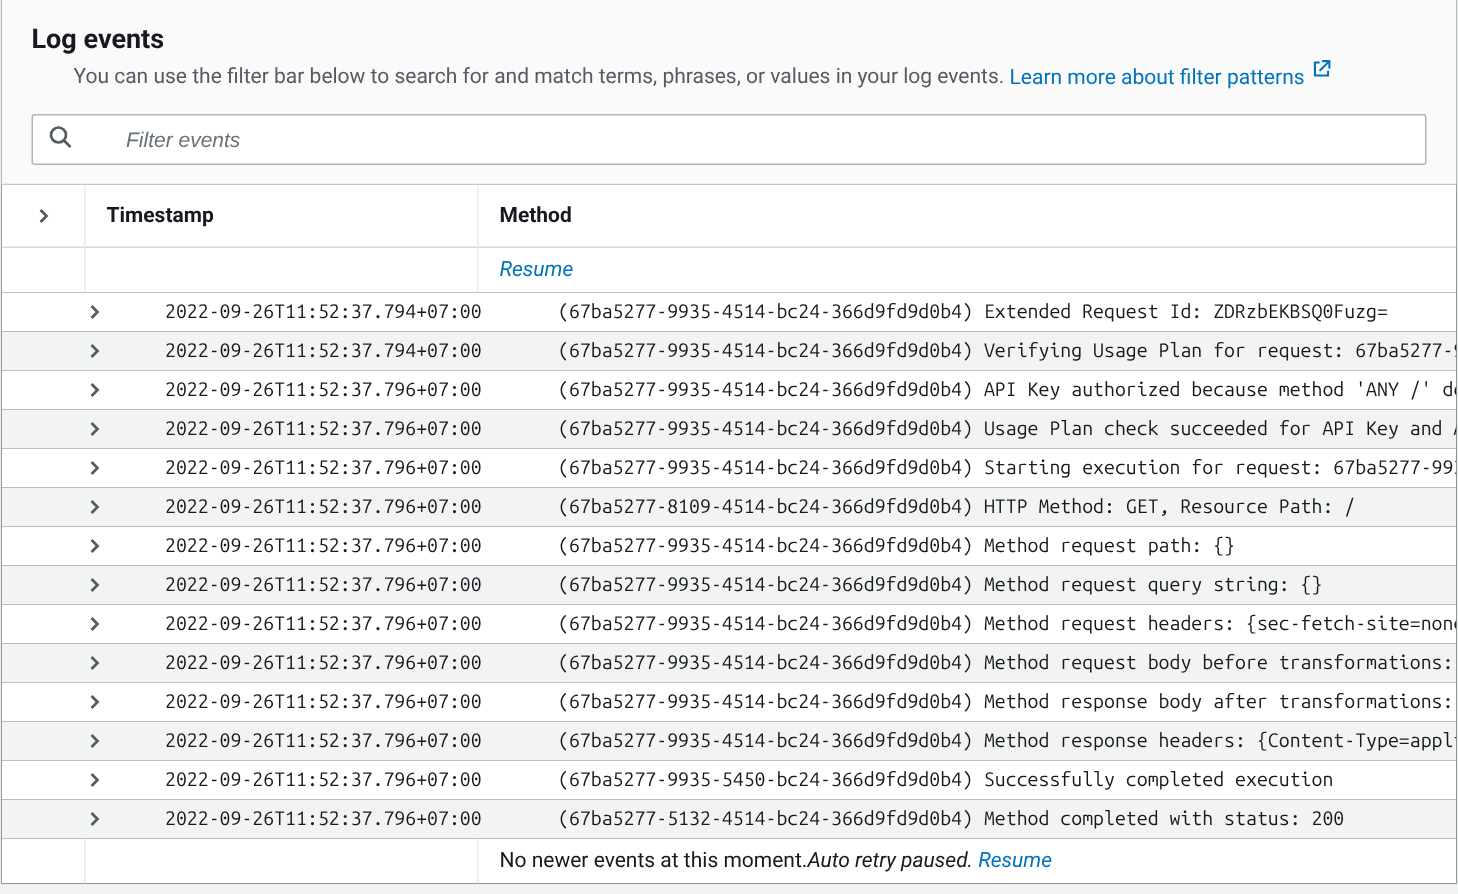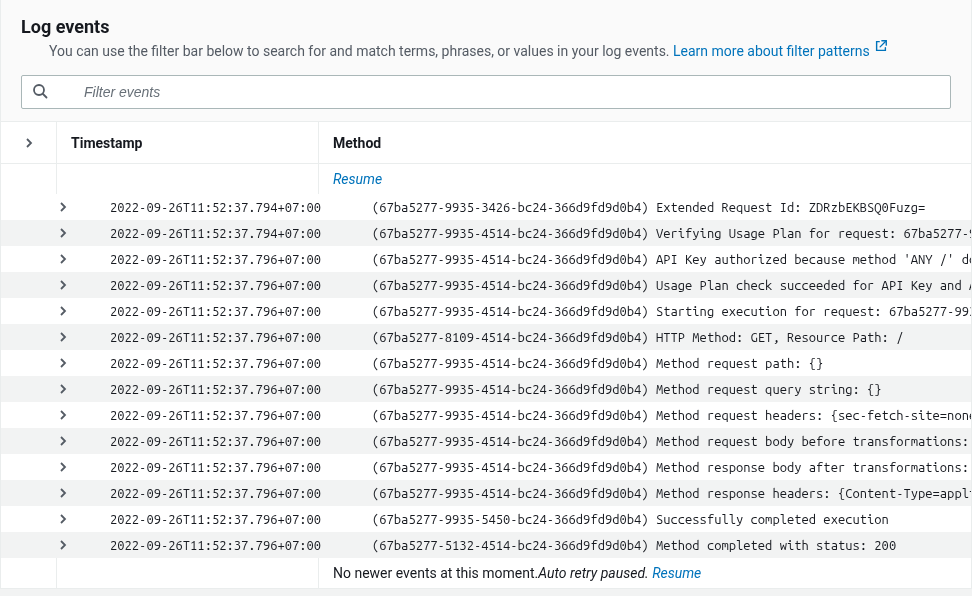--- a/index.html
+++ b/index.html
@@ -218,21 +218,21 @@
     <div class="rows-container" id="rows-container">
         <div class="row">
           <div class="col-expand">
             <span class="expand-caret">
               <svg width="10" height="10" viewBox="0 0 10 10">
                 <path d="M3 1l4 4-4 4" fill="none" stroke="#545b64" stroke-width="1.8"></path>
               </svg>
             </span>
           </div>
           <div class="col-timestamp mono">2022-09-26T11:52:37.794+07:00</div>
-          <div class="col-message mono">(67ba5277-9935-3426-bc24-366d9fd9d0b4) Extended Request Id: ZDRzbEKBSQ0Fuzg=</div>
+          <div class="col-message mono">(67ba5277-9935-4514-bc24-366d9fd9d0b4) Extended Request Id: ZDRzbEKBSQ0Fuzg=</div>
         </div>
         <div class="row">
           <div class="col-expand">
             <span class="expand-caret">
               <svg width="10" height="10" viewBox="0 0 10 10">
                 <path d="M3 1l4 4-4 4" fill="none" stroke="#545b64" stroke-width="1.8"></path>
               </svg>
             </span>
           </div>
           <div class="col-timestamp mono">2022-09-26T11:52:37.794+07:00</div>

